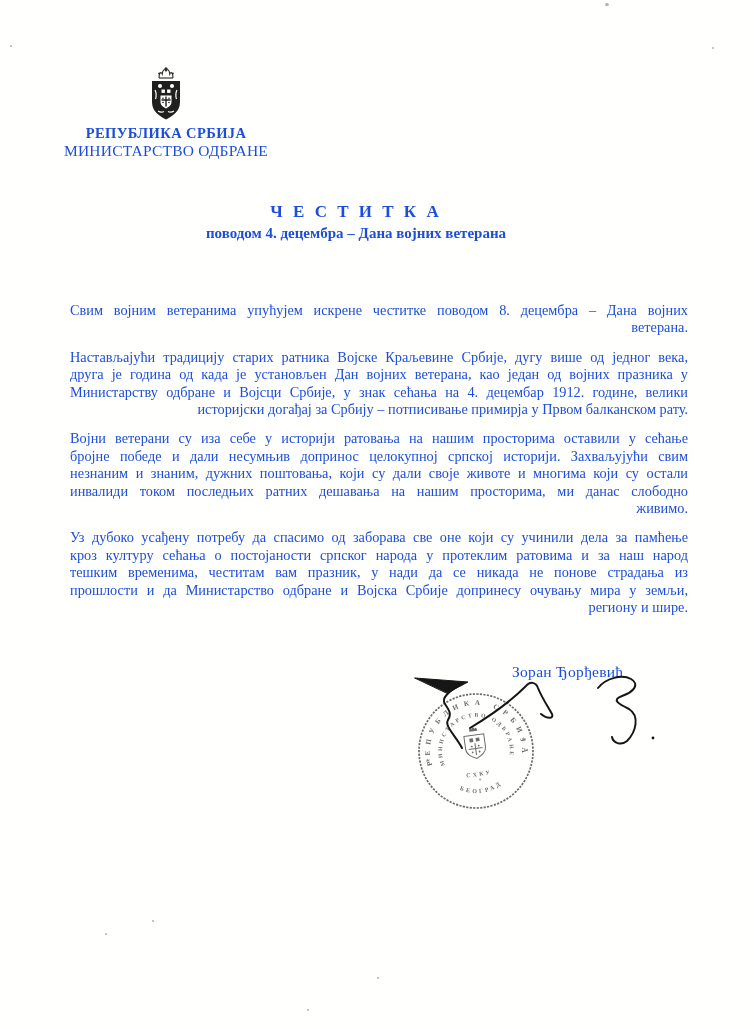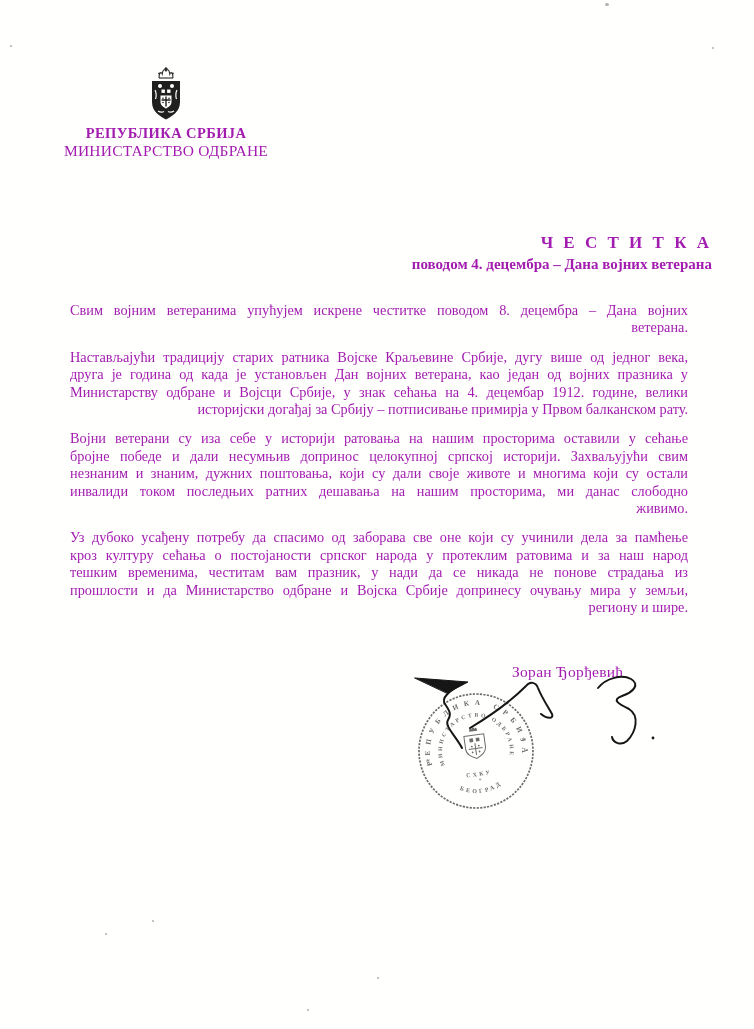--- a/index.html
+++ b/index.html
@@ -2,33 +2,33 @@
 <html><head>
 <meta charset="utf-8">
 <style>
   html,body{margin:0;padding:0;background:#e8e8e8;}
   .page{
     position:relative;
     width:754px;height:1029px;
     background:#fffffe;
     overflow:hidden;
     font-family:"Liberation Serif","DejaVu Serif",serif;
-    color:#a21caf;
+    color:#1d4ed8;
   }
   
   .letterhead{
     position:absolute;left:46px;top:66px;width:240px;
     text-align:center;
   }
   .emblem{display:block;margin:0 auto 3px auto;}
   .lh1{font-weight:bold;font-size:14.5px;line-height:17px;letter-spacing:.4px;}
   .lh2{font-weight:normal;font-size:15.5px;line-height:17px;letter-spacing:.2px;}
   .lh3{font-weight:bold;font-size:15px;line-height:17px;letter-spacing:1.2px;}
   
-  .title-block{position:absolute;left:0;top:233px;width:712px;text-align:right;}
+  .title-block{position:absolute;left:0;top:202px;width:712px;text-align:center;}
   .doc-title{font-weight:bold;font-size:17px;letter-spacing:3px;line-height:20px;}
   .doc-subtitle{font-weight:bold;font-size:15px;line-height:18px;margin-top:2px;}
   
   .body-text{position:absolute;left:70px;top:302px;width:618px;font-size:14.3px;}
   .para{margin:0 0 12px 0;}
   .line{line-height:17.4px;text-align:justify;text-align-last:justify;white-space:normal;}
   .line-last{line-height:17.4px;text-align:right;}
   
   .sig-name{position:absolute;left:512px;top:663px;font-size:15.5px;letter-spacing:.3px;}
   .stamp-sig{position:absolute;left:400px;top:662px;}

